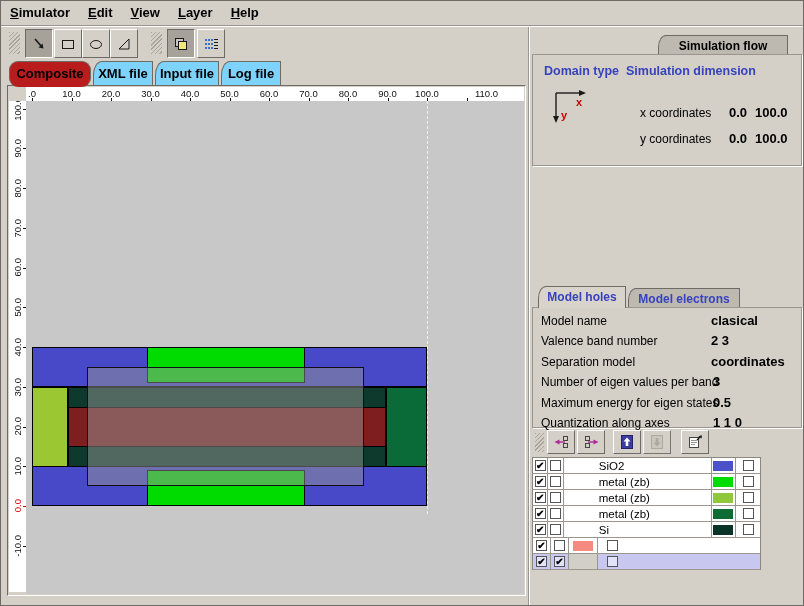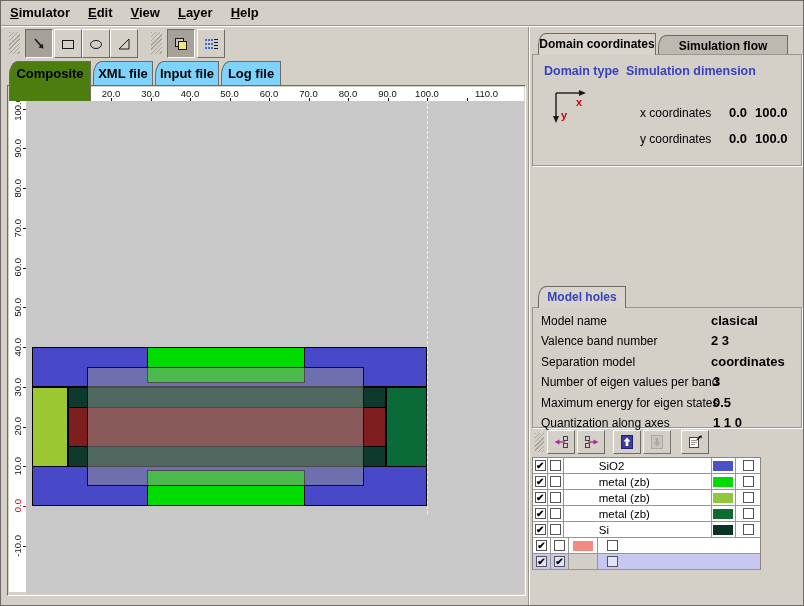--- a/index.html
+++ b/index.html
@@ -23,21 +23,21 @@
   .tbtn.pressed { background:#A6A29A; border-color:#6e6a66 #ffffff #ffffff #6e6a66; }
   .sbtn { position:absolute; width:28px; height:24px; background:#D4D0C8;
           border:1px solid; border-color:#ffffff #6e6a66 #6e6a66 #ffffff;
           display:flex; align-items:center; justify-content:center; }
   .sbtn.disabled { opacity:.9; }
 
   
   .dtab { position:absolute; top:60px; height:32px; border:1px solid #6e6a66; border-bottom:none;
           border-top-left-radius:9px 14px; background:#7dd3fc; font-size:13px; font-weight:bold;
           color:#000; text-align:center; padding-top:4px; }
-  .dtab.active { background:#4d7c0f; height:40px; z-index:3; }
+  .dtab.active { background:#b91c1c; height:26px; z-index:3;border-radius:9px; }
 
   
   #draw-panel { position:absolute; left:6px; top:84px; width:519px; height:511px;
                 background:#D4D0C8; border:1px solid; border-color:#6e6a66 #ffffff #ffffff #6e6a66; }
   #ruler-corner { position:absolute; left:1px; top:1px; width:17px; height:14px; background:#D4D0C8; }
   #h-ruler { position:absolute; left:18px; top:1px; width:498px; height:14px; background:#ffffff; overflow:hidden; }
   #v-ruler { position:absolute; left:1px; top:15px; width:17px; height:491px; background:#ffffff; overflow:hidden; }
   #canvas  { position:absolute; left:18px; top:15px; width:498px; height:493px; background:#C8C8C8; overflow:hidden; }
   .hlab { position:absolute; top:1px; font-size:9.5px; color:#111; transform:translateX(-50%); white-space:nowrap; }
   .htick { position:absolute; width:1px; height:3px; background:#111; bottom:0; }
@@ -227,21 +227,20 @@
       <div class="region" style="left: 42px; top: 286px; width: 318px; height: 80px; background: rgb(13, 58, 45); z-index: 2;"></div>
       <div class="region" style="left: 42px; top: 306px; width: 318px; height: 40px; background: rgb(126, 30, 30); z-index: 2;"></div>
       <div class="region" style="left: 360px; top: 286px; width: 41px; height: 80px; background: rgb(10, 107, 56); z-index: 2;"></div>
       <div id="active-overlay" style="left: 61px; top: 266px; width: 277px; height: 119px; background: rgba(150, 150, 150, 0.5);"></div>
     </div>
 </div>
 
 <div id="right-divider"></div>
 
 <div class="panel" style="top:30px;height:136px">
-  <div class="rtab active" style="left:6px;top:2px;width:118px">Domain coordinates</div>
   <div class="rtab" style="left:126px;top:4px;width:130px">Simulation flow control</div>
   <div class="panel-body" style="top:23px;width:270px;height:112px">
     <div class="heading" style="left:11px;top:9px">Domain type</div>
     <div class="heading" style="left:93px;top:9px">Simulation dimension</div>
     <svg class="abs" style="left:16px;top:30px" width="46" height="48">
       <line x1="7" y1="8" x2="33" y2="8" stroke="#1a1a1a" stroke-width="1.4"></line>
       <polygon points="37,8 30,5 30,11" fill="#1a1a1a"></polygon>
       <line x1="7" y1="8" x2="7" y2="34" stroke="#1a1a1a" stroke-width="1.4"></line>
       <polygon points="7,38 4,31 10,31" fill="#1a1a1a"></polygon>
       <text x="27" y="21" font-size="11" font-weight="bold" fill="#CC0000">x</text>
@@ -251,20 +250,21 @@
     <div class="fvalue" style="left:196px;top:50px">0.0</div>
     <div class="fvalue" style="left:222px;top:50px">100.0</div>
     <div class="flabel" style="left:107px;top:77px">y coordinates</div>
     <div class="fvalue" style="left:196px;top:76px">0.0</div>
     <div class="fvalue" style="left:222px;top:76px">100.0</div>
   </div>
 </div>
 
 <div class="panel" style="top:283px;height:144px">
   <div class="rtab active blue" style="left:6px;top:2px;width:88px">Model holes</div>
+  <div class="rtab blue" style="left:96px;top:4px;width:112px">Model electrons</div>
   <div class="panel-body" style="top:23px;width:270px;height:121px">
     <div class="flabel" style="left:8px;top:6px">Model name</div>
     <div class="fvalue" style="left:178px;top:5px">clasical</div>
     <div class="flabel" style="left:8px;top:26px">Valence band number</div>
     <div class="fvalue" style="left:178px;top:25px">2 3</div>
     <div class="flabel" style="left:8px;top:47px">Separation model</div>
     <div class="fvalue" style="left:178px;top:46px">coordinates</div>
     <div class="flabel" style="left:8px;top:67px">Number of eigen values per band</div>
     <div class="fvalue" style="left:180px;top:66px">3</div>
     <div class="flabel" style="left:8px;top:88px">Maximum energy for eigen states</div>

